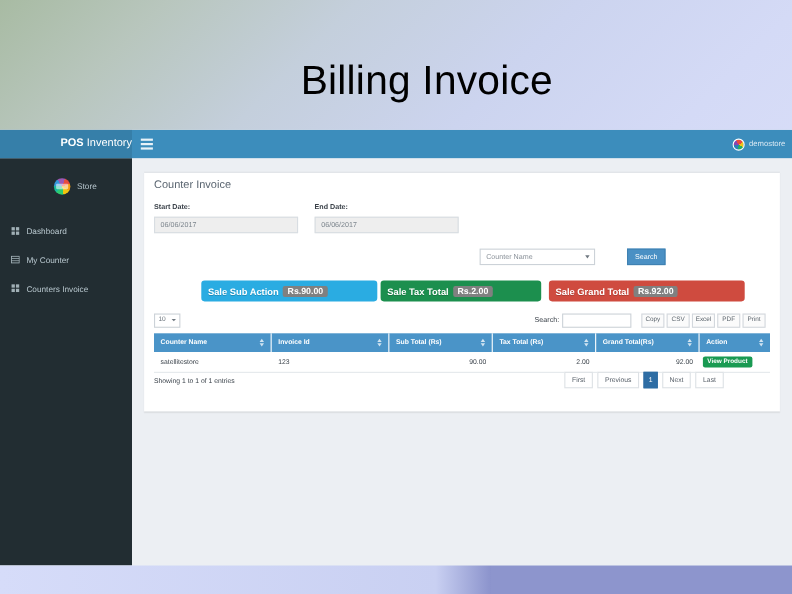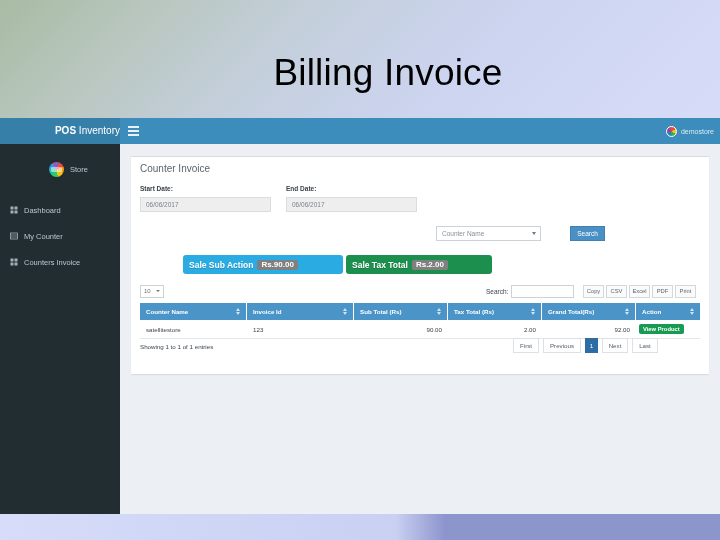--- a/index.html
+++ b/index.html
@@ -564,20 +564,24 @@
 
         <div id="search-btn">Search</div>
 
         <div id="badge-sub" class="badge">
           <span class="badge-label">Sale Sub Action</span>
           <span class="badge-value">Rs.90.00</span>
         </div>
         <div id="badge-tax" class="badge">
           <span class="badge-label">Sale Tax Total</span>
           <span class="badge-value">Rs.2.00</span>
+        </div>
+        <div id="badge-grand" class="badge">
+          <span class="badge-label">Sale Grand Total</span>
+          <span class="badge-value">Rs.92.00</span>
         </div>
 
         <div id="length-select">
           <span>10</span>
           <span class="caret"></span>
         </div>
 
         <div id="search-filter">
           <span id="search-filter-label">Search:</span>
           <input id="search-filter-input" type="text" placeholder="" style="">

